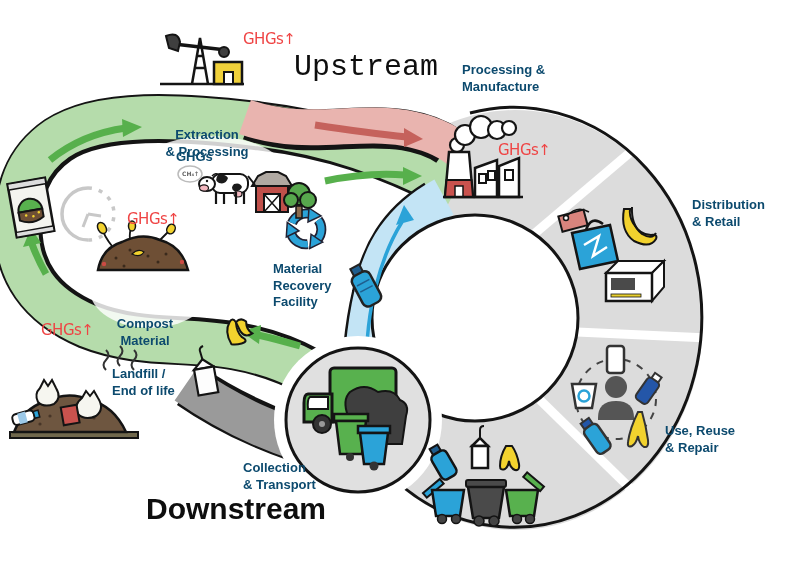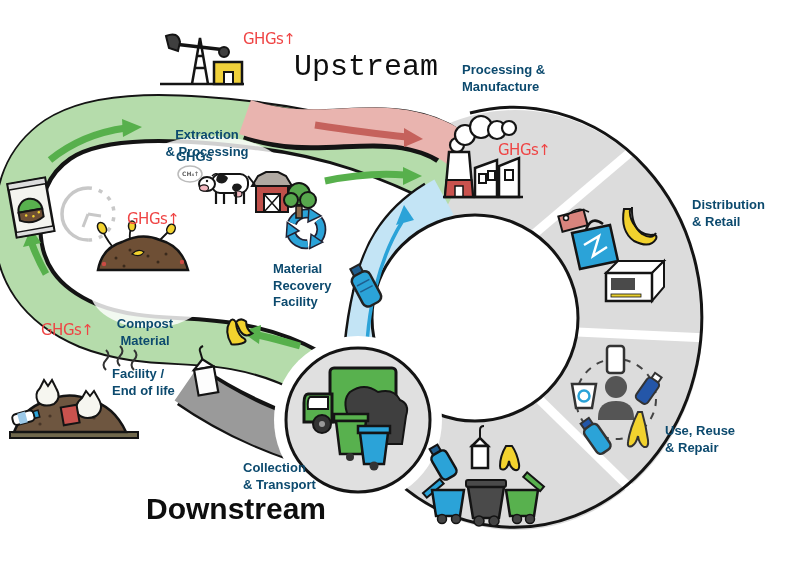--- a/index.html
+++ b/index.html
@@ -324,21 +324,21 @@
   <div class="s c" style="left:157px;top:82px;width:100px;">Extraction
 &amp; Processing</div>
   <div class="s" style="left:462px;top:62px;">Processing &amp;
 Manufacture</div>
   <div class="s" style="left:656px;top:197px;margin-left:36px;">Distribution
 &amp; Retail</div>
   <div class="s" style="left:665px;top:423px;">Use, Reuse
 &amp; Repair</div>
   <div class="s" style="left:243px;top:460px;">Collection
 &amp; Transport</div>
-  <div class="s" style="left:112px;top:366px;">Facility /
+  <div class="s" style="left:112px;top:366px;">Landfill /
 End of life</div>
   <div class="s c" style="left:99px;top:271px;width:92px;">Compost
 Material</div>
   <div class="s" style="left:176px;top:149px;">GHGs</div>
   <div class="s" style="left:273px;top:261px;">Material
 Recovery
 Facility</div>
   <div class="ghg" style="left:243px;top:32px;">GHGs↑</div>
   <div class="ghg" style="left:498px;top:143px;">GHGs↑</div>
   <div class="ghg" style="left:127px;top:212px;">GHGs↑</div>

